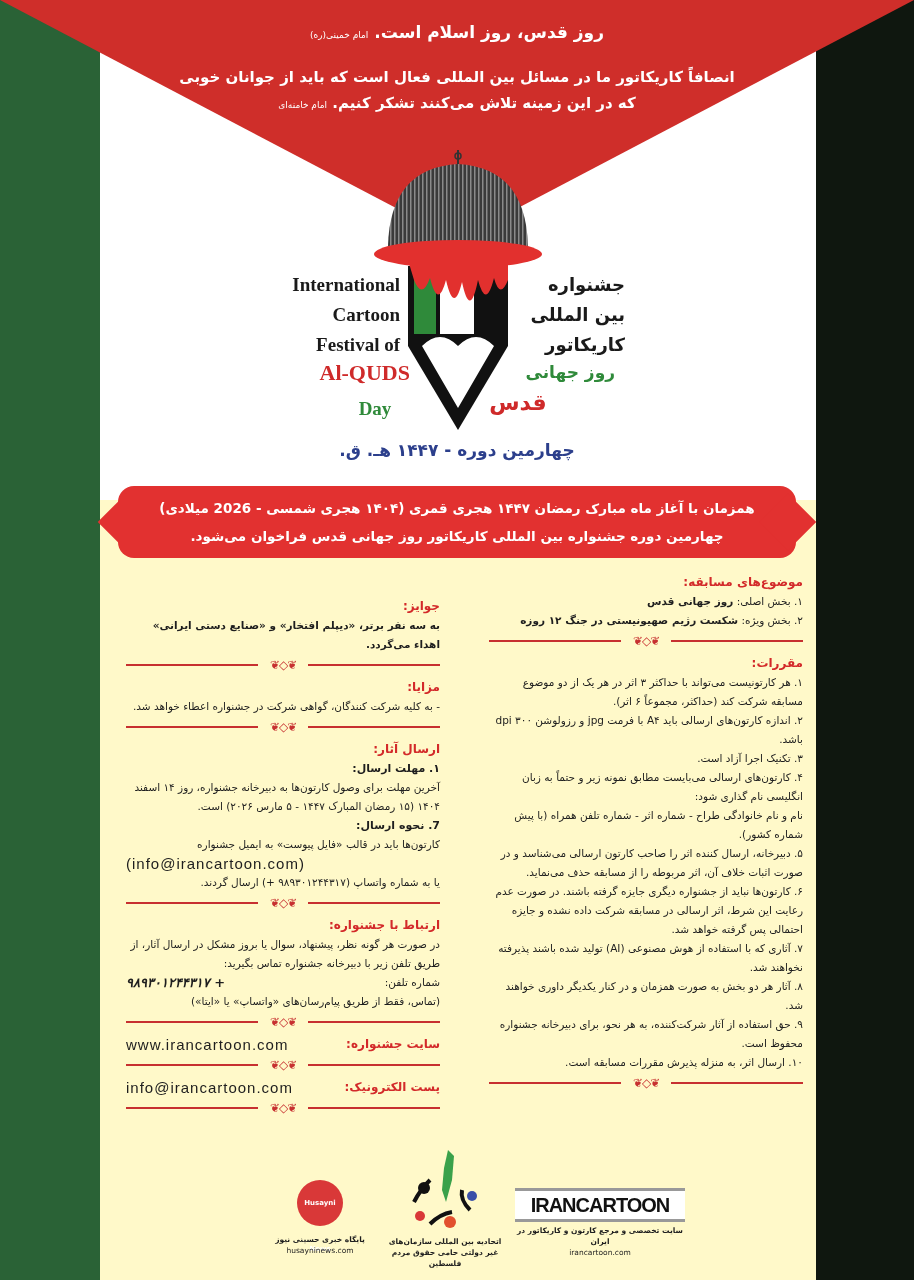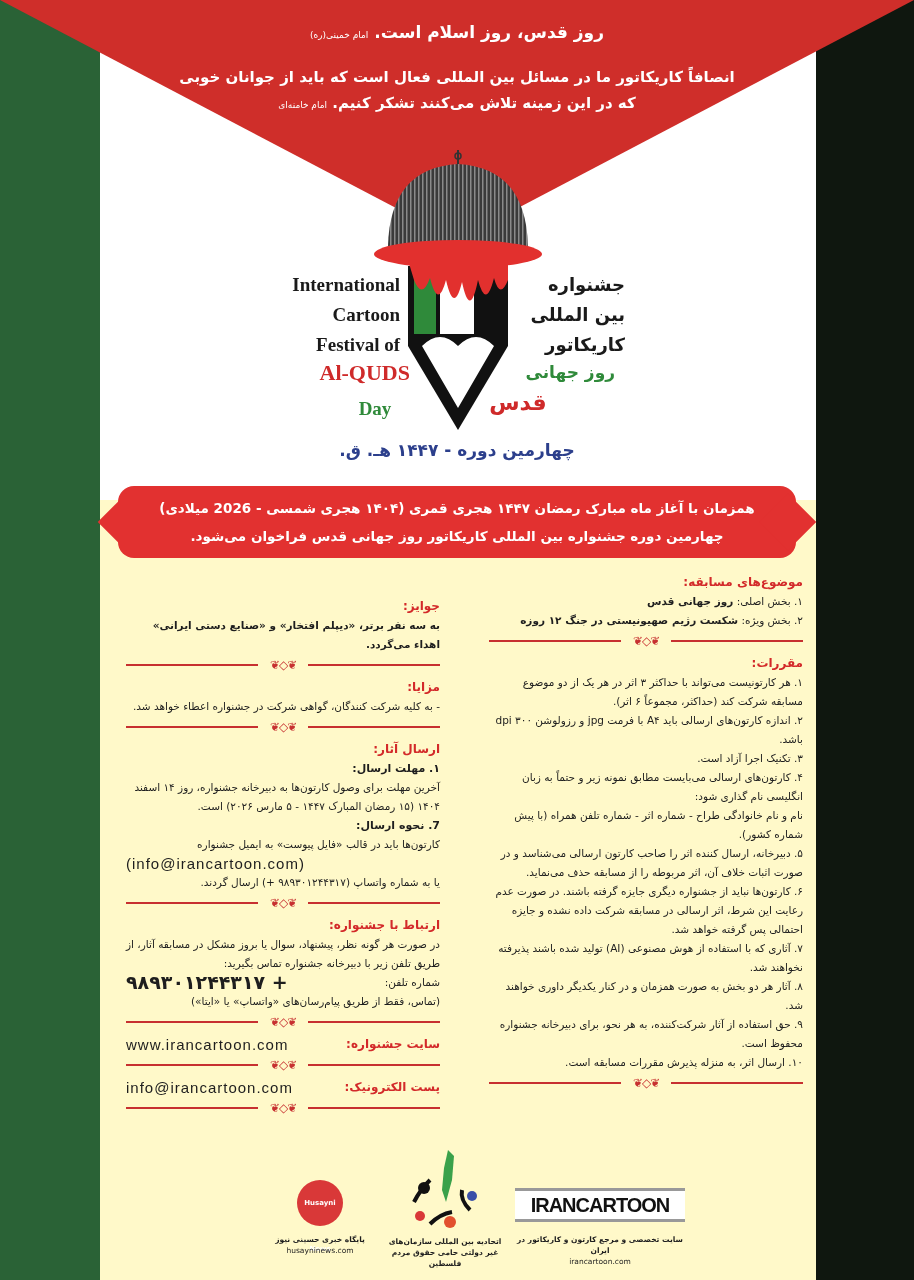--- a/index.html
+++ b/index.html
@@ -42,21 +42,21 @@
   .divider .l1 { left: 0; } .divider .l2 { right: 0; }
   .divider .orn { position: absolute; left: 50%; top: 0; transform: translateX(-50%); color: #c73030; font-size: 12px; line-height: 16px; letter-spacing: -1px; }
   .ltr { direction: ltr; text-align: left; font-family: "Liberation Sans", sans-serif; }
   .mono { font-size: 15px; letter-spacing: 1px; }
   .inline-row { display: flex; justify-content: space-between; align-items: center; }
 
   .logos { position: absolute; left: 270px; top: 1150px; width: 430px; height: 110px; }
   .logo-box { position: absolute; text-align: center; direction: rtl; font-size: 7.5px; line-height: 11px; color: #1e1e1e; }
   .logo-box .cap { font-weight: bold; }
   .iran { left: 245px; top: 38px; width: 170px; }
-  .iran .mark { border-top: 3px solid #999; border-bottom: 3px solid #999; background: #fff; height: 34px; font-family: "Liberation Sans", sans-serif; font-weight: bold; font-size: 20px; line-height: 28px; color: #111; letter-spacing: -1px; direction: ltr; margin-bottom: 12px; }
+  .iran .mark { border-top: 3px solid #999; border-bottom: 3px solid #999; background: #fff; height: 34px; font-family: "Liberation Sans", sans-serif; font-weight: bold; font-size: 20px; line-height: 28px; color: #111; letter-spacing: -1px; direction: ltr; margin-bottom: 3px; }
   .union { left: 110px; top: 0; width: 130px; }
   .husayni { left: 0; top: 30px; width: 100px; }
   .husayni .circle { width: 46px; height: 46px; border-radius: 50%; background: #d93838; margin: 0 auto 8px; color: #fff; font-size: 12px; line-height: 46px; font-weight: bold; }
 </style>
 </head>
 <body>
 
 <div class="bg-green"></div>
 <div class="bg-black"></div>
 <div class="bg-white"></div>
@@ -176,24 +176,24 @@
   <div>کارتون‌ها باید در قالب «فایل پیوست» به ایمیل جشنواره</div>
   <div class="ltr mono">(info@irancartoon.com)</div>
   <div>یا به شماره واتساپ (۹۸۹۳۰۱۲۴۴۳۱۷ +) ارسال گردند.</div>
   <div class="divider">
       <div class="line l1"></div>
       <span class="orn">❦◇❦</span>
       <div class="line l2"></div>
     </div>
 
   <div class="head">ارتباط با جشنواره:</div>
-  <div>در صورت هر گونه نظر، پیشنهاد، سوال یا بروز مشکل در مسابقه آثار، از طریق تلفن زیر با دبیرخانه جشنواره تماس بگیرید:</div>
+  <div>در صورت هر گونه نظر، پیشنهاد، سوال یا بروز مشکل در ارسال آثار، از طریق تلفن زیر با دبیرخانه جشنواره تماس بگیرید:</div>
   <div class="inline-row">
     <span>شماره تلفن:</span>
-    <span class="bold" style="font-size:19px;">+ ۹۸۹۳۰۱۲۴۴۳۱۷</span>
+    <span class="bold" style="font-size:13px;font-style:italic;">+ ۹۸۹۳۰۱۲۴۴۳۱۷</span>
   </div>
   <div>(تماس، فقط از طریق پیام‌رسان‌های «واتساپ» یا «ایتا»)</div>
   <div class="divider">
       <div class="line l1"></div>
       <span class="orn">❦◇❦</span>
       <div class="line l2"></div>
     </div>
 
   <div class="inline-row">
     <span class="head">سایت جشنواره:</span>

